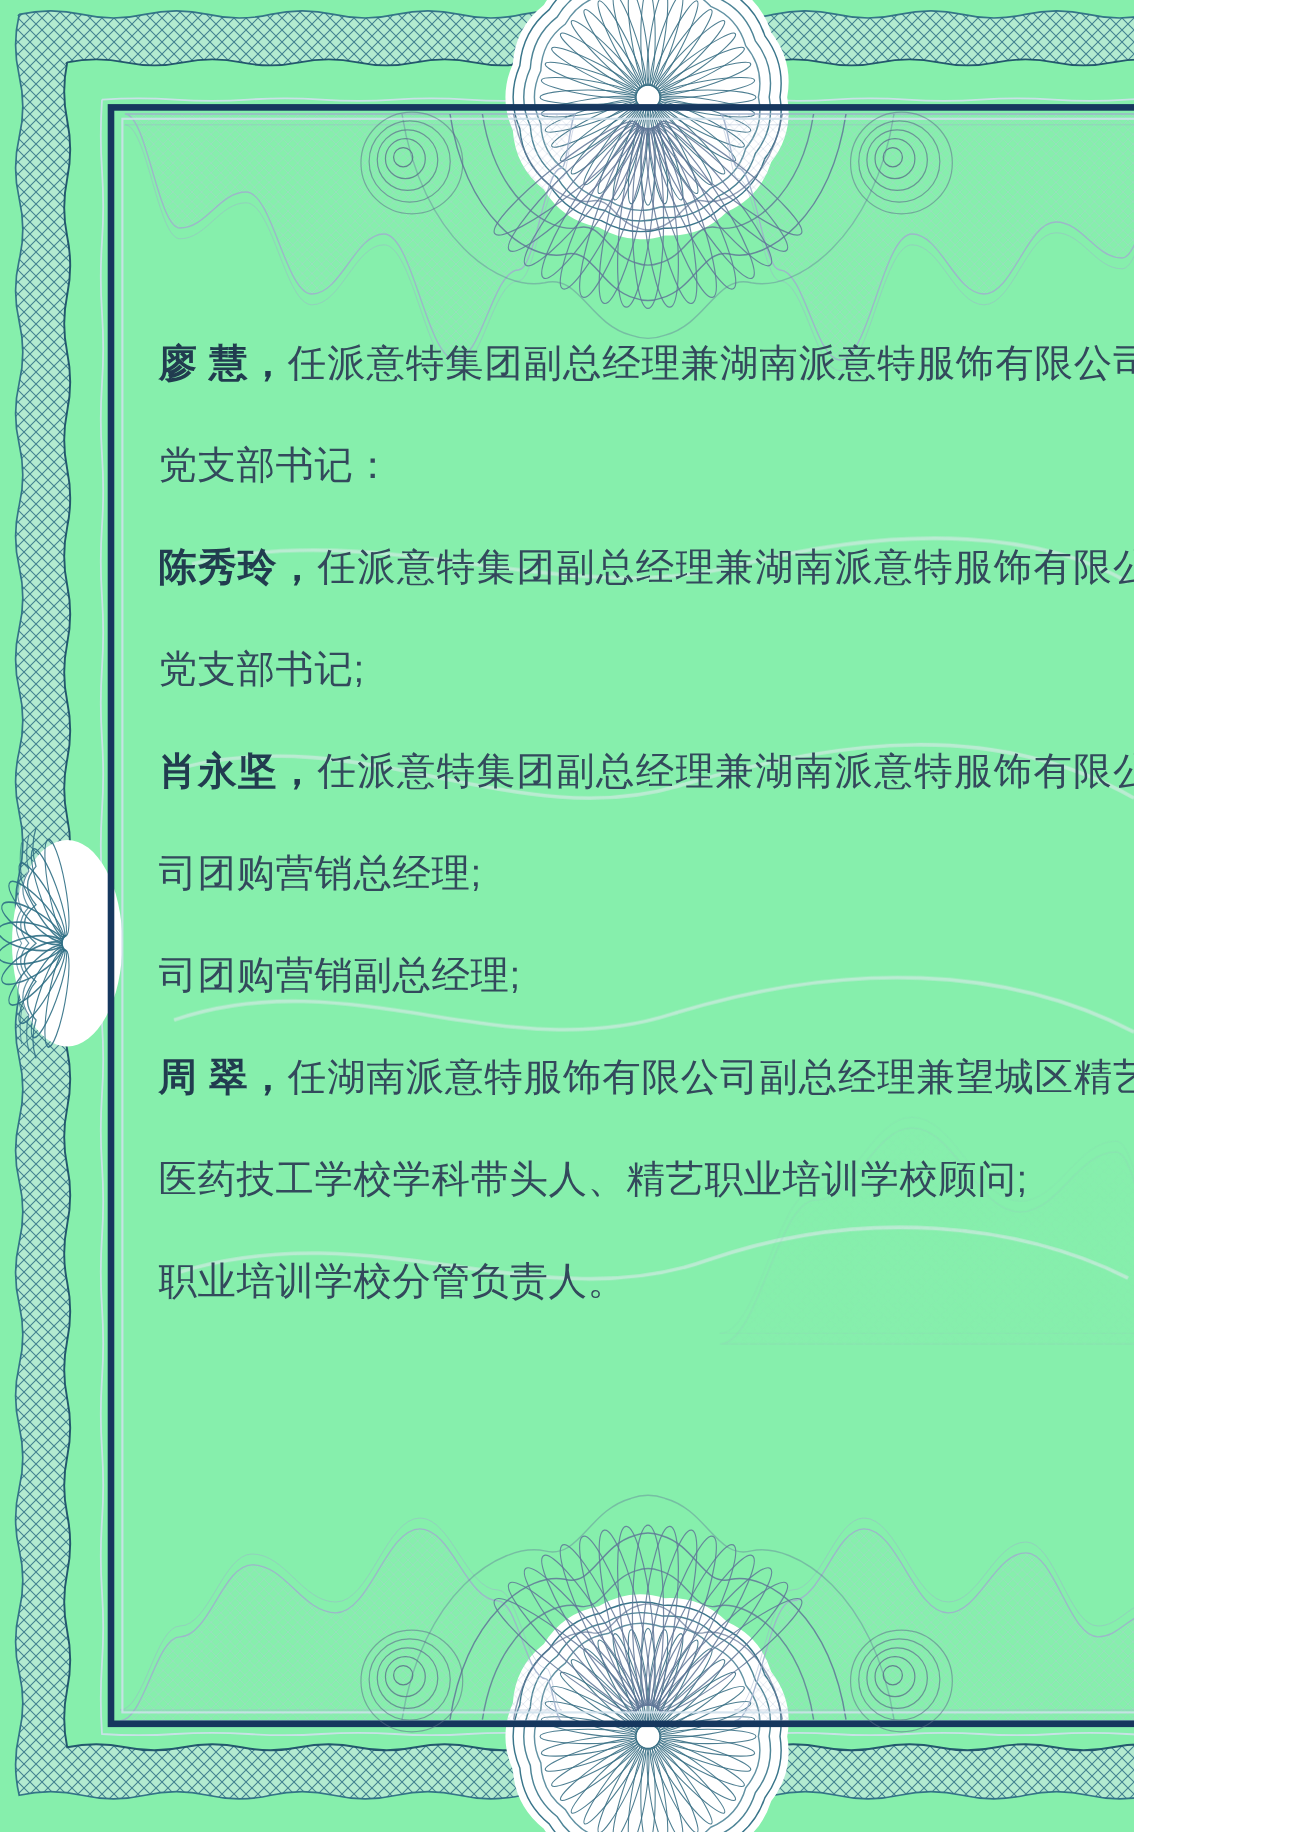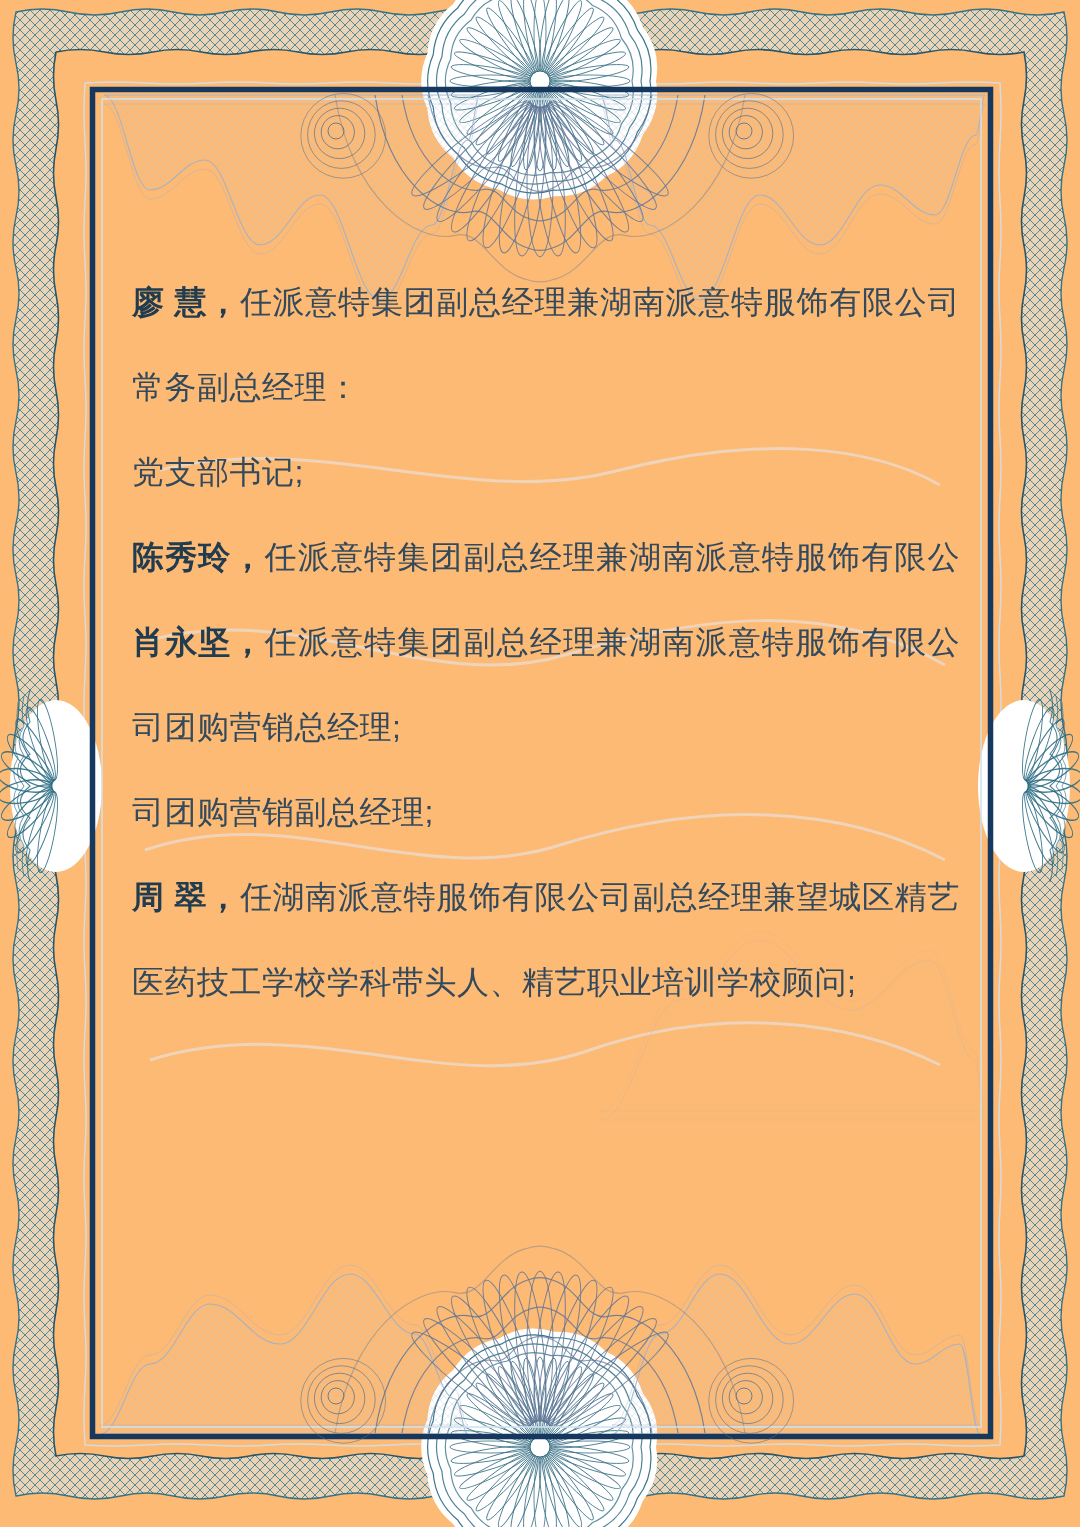--- a/index.html
+++ b/index.html
@@ -1,19 +1,19 @@
 <!DOCTYPE html>
 <html><head>
 <meta charset="utf-8">
 <style>
   html,body{margin:0;padding:0;background:#ffffff;}
   .page{
     position:relative;
-    width:1080px;height:1527px;
-    background:#fdba74;
+    width:945px;height:1527px;
+    background:#86efac;
     overflow:hidden;
     font-family:"Liberation Sans", sans-serif;
   }
   #border-art{position:absolute;left:0;top:0;width:1080px;height:1527px;}
   .text-block{
     position:absolute;
     left:132px;top:260px;width:828px;
     color:#33495c;
     font-size:32px;
     font-weight:500;
@@ -278,27 +278,28 @@
         <circle cx="744" cy="1396" r="8" fill="none" stroke="#5a6e88" stroke-width="1" opacity="0.85"></circle>
         <circle cx="745.8" cy="1397.2" r="16.6" fill="none" stroke="#5a6e88" stroke-width="1" opacity="0.77"></circle>
         <circle cx="747.6" cy="1398.4" r="25.2" fill="none" stroke="#5a6e88" stroke-width="1" opacity="0.69"></circle>
         <circle cx="749.4" cy="1399.6" r="33.8" fill="none" stroke="#5a6e88" stroke-width="1" opacity="0.61"></circle>
         <circle cx="751.2" cy="1400.8" r="42.4" fill="none" stroke="#5a6e88" stroke-width="1" opacity="0.53"></circle>
       </g>
     </svg>
 
   <div class="text-block">
     <div class="line just"><span class="person-name">廖 慧，</span><span>任派意特集团副总经理兼湖南派意特服饰有限公司</span></div>
-    <div class="line"><span>常务副总经理：</span></div>
+    <div class="line"><span>党支部书记：</span></div>
+
+    <div class="line just"><span class="person-name">陈秀玲，</span><span>任派意特集团副总经理兼湖南派意特服饰有限公</span></div>
 
     <div class="line"><span>党支部书记;</span></div>
-
-    <div class="line just"><span class="person-name">陈秀玲，</span><span>任派意特集团副总经理兼湖南派意特服饰有限公</span></div>
     <div class="line just"><span class="person-name">肖永坚，</span><span>任派意特集团副总经理兼湖南派意特服饰有限公</span></div>
 
     <div class="line"><span>司团购营销总经理;</span></div>
     <div class="line"><span>司团购营销副总经理;</span></div>
 
     <div class="line just"><span class="person-name">周 翠，</span><span>任湖南派意特服饰有限公司副总经理兼望城区精艺</span></div>
 
     <div class="line"><span>医药技工学校学科带头人、精艺职业培训学校顾问;</span></div>
+    <div class="line"><span>职业培训学校分管负责人。</span></div>
   </div>
 </div>
 
 </body></html>

